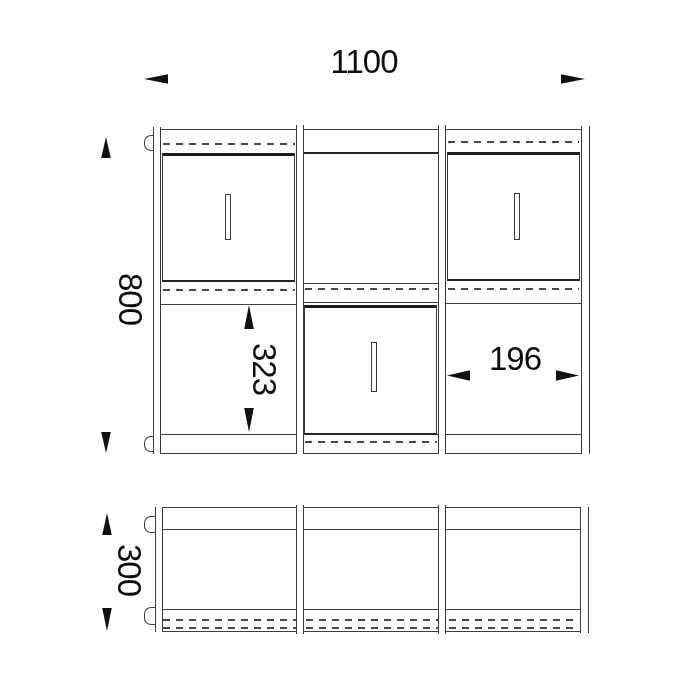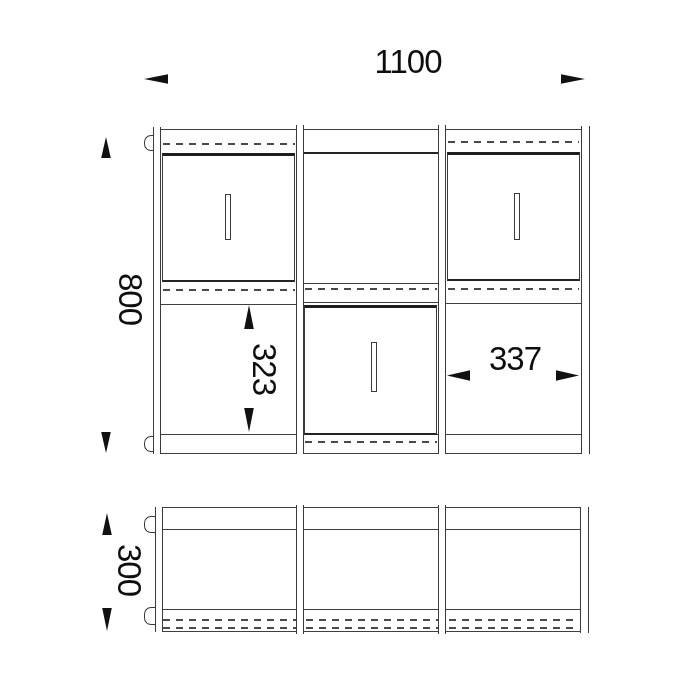--- a/index.html
+++ b/index.html
@@ -86,33 +86,33 @@
     <div class="tab" style="left:144px;top:607px;width:12px;height:18px;"></div>
 
     <div class="vp" style="left:155px;top:507px;width:8px;height:125px;"></div>
     <div class="vp" style="left:296px;top:505px;width:8px;height:129px;"></div>
     <div class="vp" style="left:438px;top:505px;width:8px;height:129px;"></div>
     <div class="vp" style="left:580px;top:507px;width:9px;height:126px;"></div>
   </div>
 
   <div class="view">
 
-    <div class="dim" style="left:364px;top:61px;margin-left:44px;">1100</div>
+    <div class="dim" style="left:364px;top:61px;">1100</div>
     <div class="ar ar-l" style="left:144px;top:74px;width:24px;height:10px;"></div>
     <div class="ar ar-r" style="left:561px;top:74px;width:24px;height:10px;"></div>
 
     <div class="dim rot" style="left:130px;top:299px;">800</div>
     <div class="ar ar-u" style="left:101px;top:137px;width:10px;height:21px;"></div>
     <div class="ar ar-d" style="left:101px;top:432px;width:10px;height:21px;"></div>
 
     <div class="dim rot" style="left:264px;top:369px;">323</div>
     <div class="ar ar-u" style="left:244px;top:305px;width:10px;height:24px;"></div>
     <div class="ar ar-d" style="left:244px;top:408px;width:10px;height:24px;"></div>
 
-    <div class="dim" style="left:515px;top:358px;">337</div>
+    <div class="dim" style="left:515px;top:358px;">196</div>
     <div class="ar ar-l" style="left:447px;top:370px;width:23px;height:11px;"></div>
     <div class="ar ar-r" style="left:556px;top:370px;width:23px;height:11px;"></div>
 
     <div class="dim rot" style="left:129px;top:570px;">300</div>
     <div class="ar ar-u" style="left:102px;top:513px;width:10px;height:22px;"></div>
     <div class="ar ar-d" style="left:102px;top:608px;width:10px;height:23px;"></div>
   </div>
 
 </div>
 

